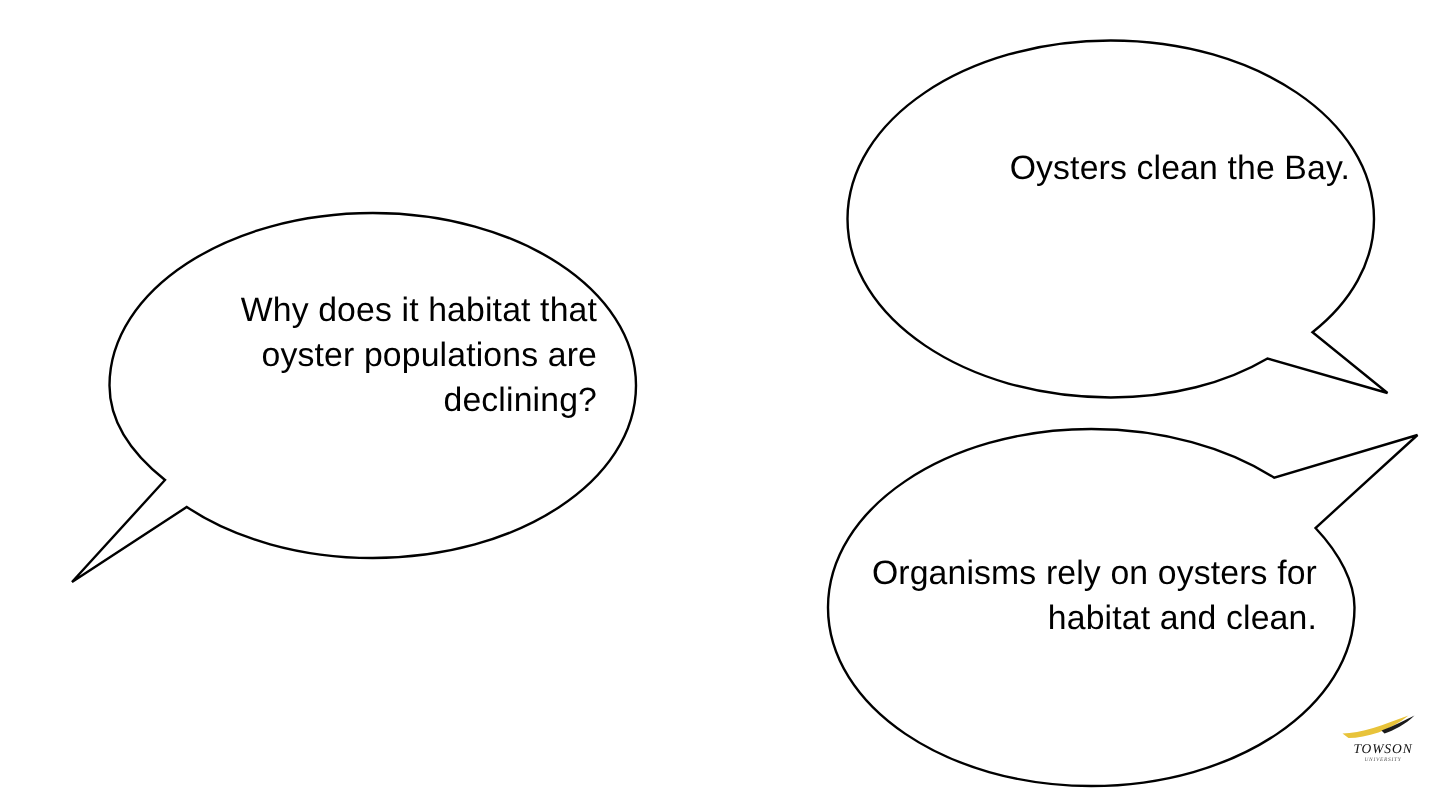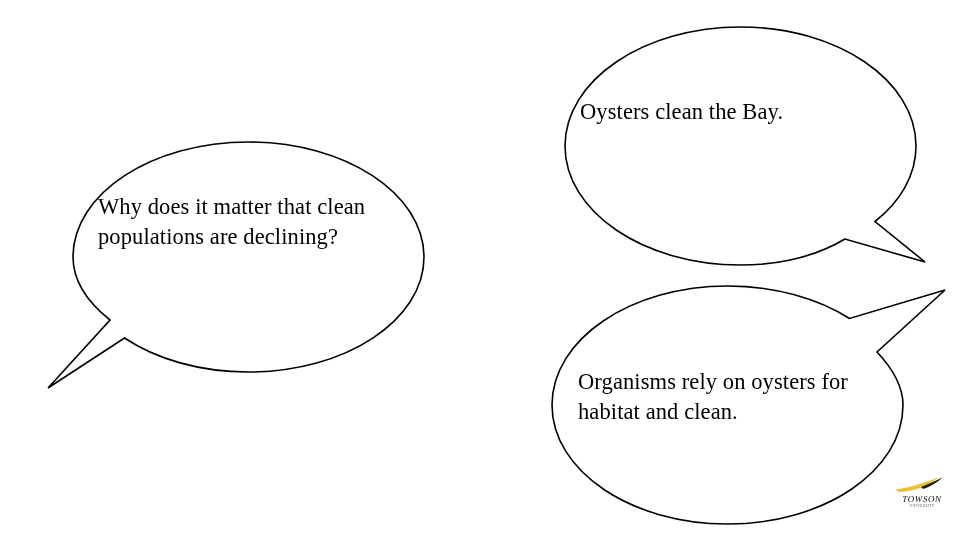--- a/index.html
+++ b/index.html
@@ -30,23 +30,23 @@
     height: 540px;
   }
   .bubble-shape {
     fill: #ffffff;
     stroke: #000000;
     stroke-width: 1.6;
     stroke-linejoin: miter;
   }
   .bubble-text {
     position: absolute;
-    text-align: left;
+    text-align: right;
     color: #000000;
-    font-family: Liberation Serif, serif;
+    font-family: Liberation Sans, sans-serif;
     font-size: 22.5px;
     line-height: 1.33;
     white-space: pre-line;
     letter-spacing: 0.1px;
   }
   #bubble-text-question {
     left: 98px;
     top: 192px;
     width: 300px;
   }
@@ -122,21 +122,21 @@
              C 775 286, 818 298.5, 849.5 318.5
              L 945 290
              L 877 352
              C 893.5 369.5, 903 388.5, 903 405
              C 903 471, 824 524, 727.5 524
              C 631 524, 552 471, 552 405
              C 552 339, 631 286, 727.5 286
              Z"></path>
   </svg>
 
-  <div class="bubble-text" id="bubble-text-question">Why does it matter that clean populations are declining?</div>
+  <div class="bubble-text" id="bubble-text-question">Why does it habitat that oyster populations are declining?</div>
 
   <div class="bubble-text" id="bubble-text-clean">Oysters clean the Bay.</div>
 
   <div class="bubble-text" id="bubble-text-habitat">Organisms rely on oysters for habitat and clean.</div>
 
   <div id="logo">
     <svg width="58" height="20" viewBox="0 0 58 20">
       <path d="M 2 15 C 14 15, 30 9, 46 3 C 34 13, 18 18, 6 18 Z" fill="#E8C33A"></path>
       <path d="M 28 13 C 36 10, 44 6, 50 3 C 44 9, 36 13, 30 15 Z" fill="#1B1B1B"></path>
     </svg>

